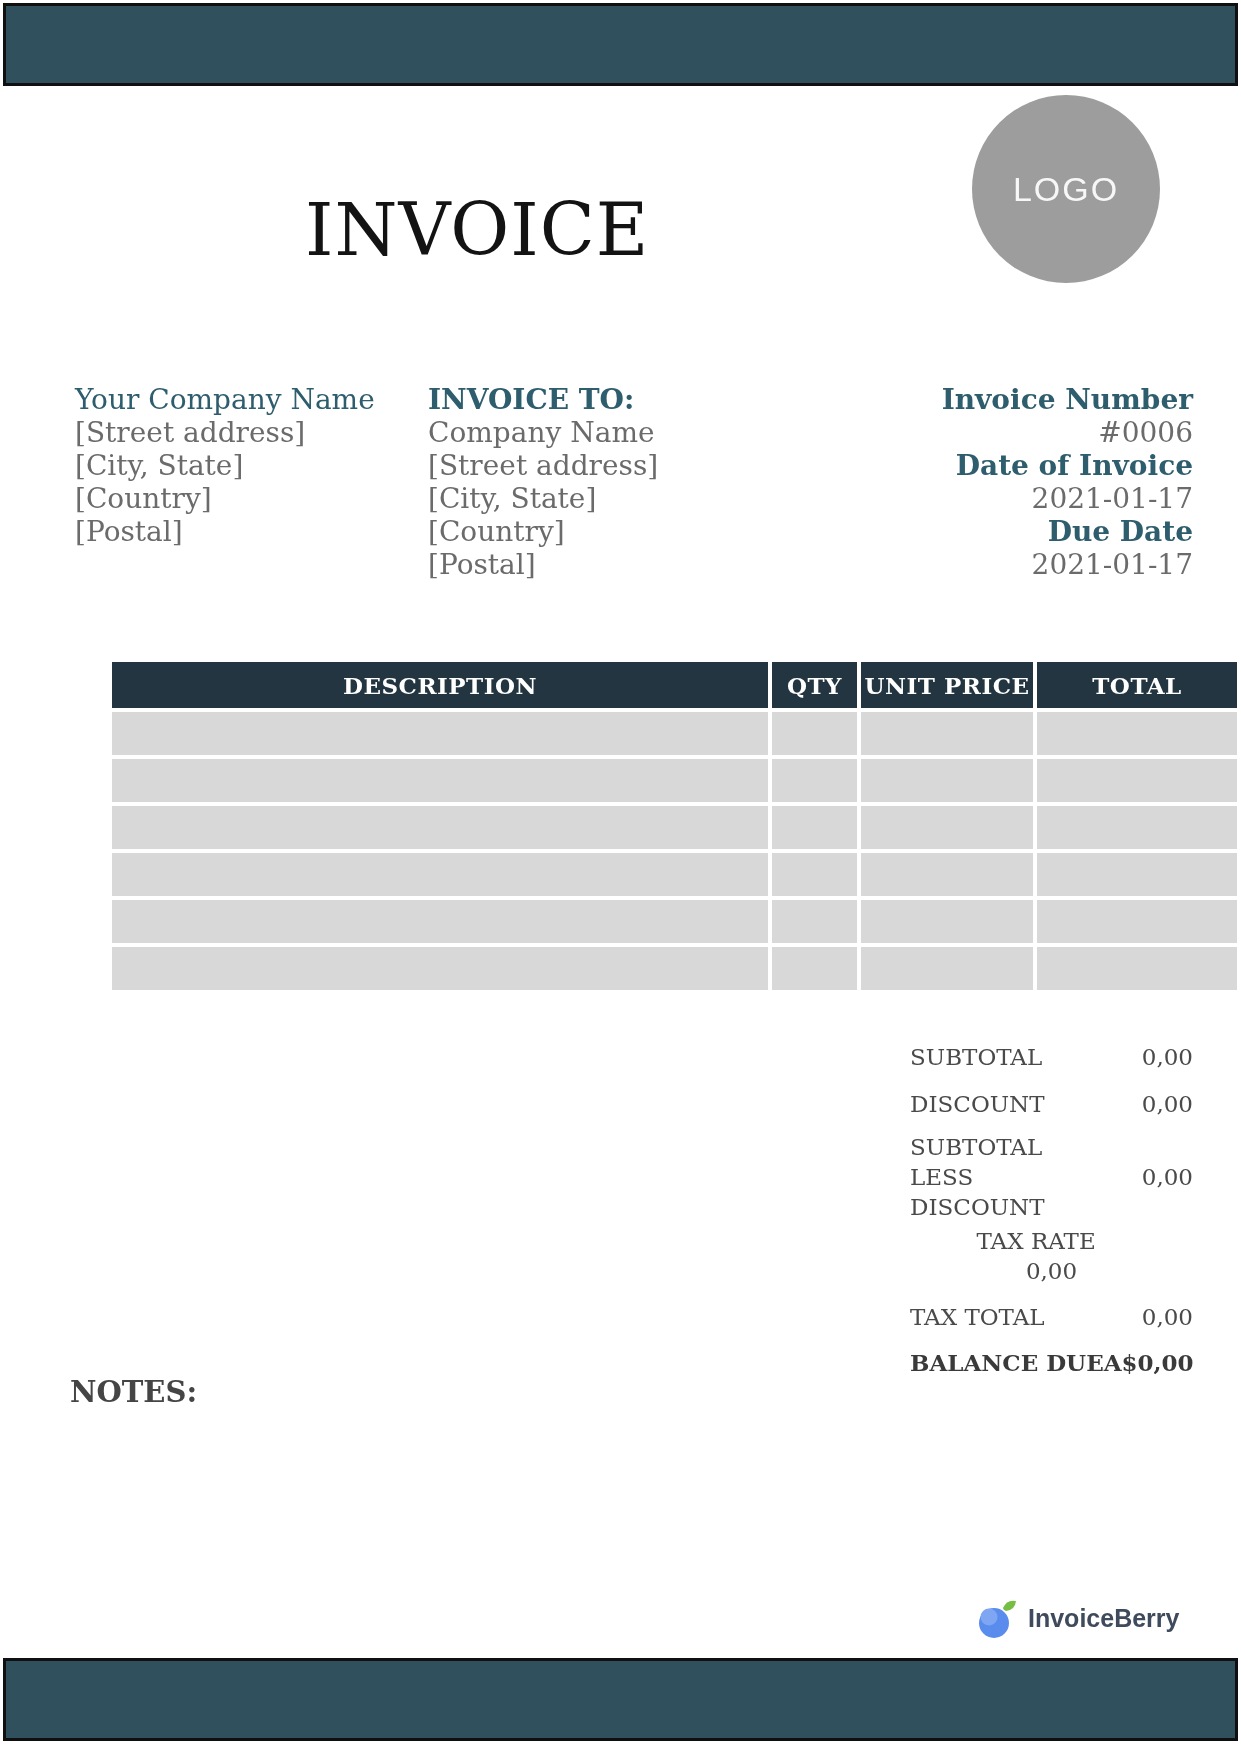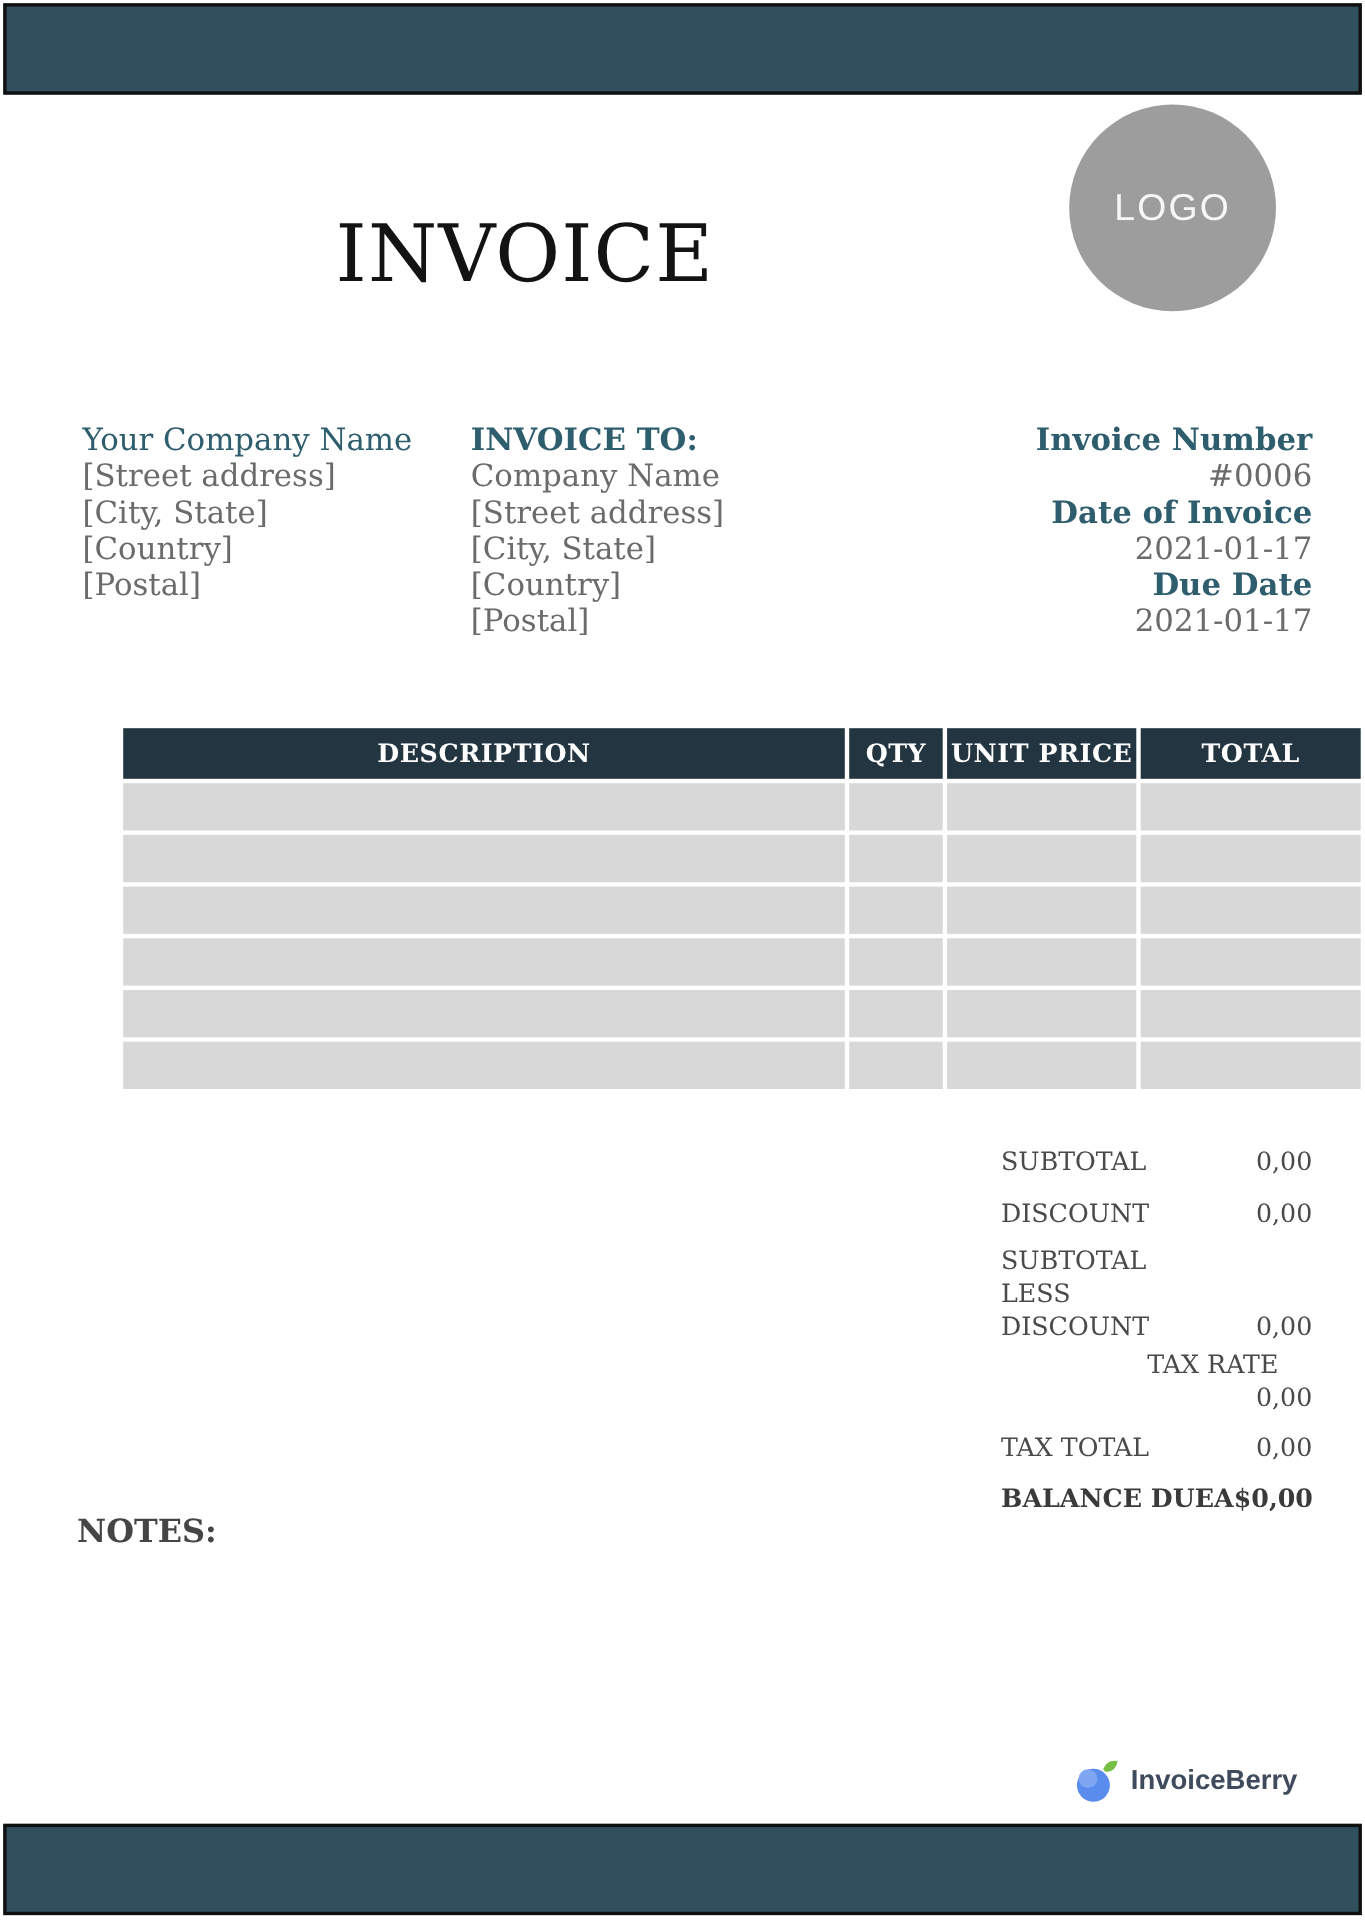--- a/index.html
+++ b/index.html
@@ -43,21 +43,21 @@
     display:grid;grid-template-columns:656px 85px 172px 200px;
     gap:4px;box-sizing:border-box;margin-left:44px;
   }
   .hcell{
     background:var(--table-header-teal,#223540);
     height:46px;display:flex;align-items:center;justify-content:center;
     color:#ffffff;font-size:23px;font-weight:bold;letter-spacing:0.5px;
   }
   .ccell{background:var(--row-gray,#D8D8D8);height:43px;}
   .totals{position:absolute;left:910px;width:283px;top:1042px;font-size:23px;color:var(--totals-gray,#4A4A4A);}
-  .total-row{display:flex;justify-content:space-between;align-items:flex-end;line-height:30px;}
+  .total-row{display:flex;justify-content:space-between;align-items:center;line-height:30px;}
   .total-row .tlabel{width:150px;}
   .total-row:nth-child(2){margin-top:17px;}
   .total-row:nth-child(3){margin-top:13px;}
   .total-row:nth-child(4){margin-top:4px;flex-direction:column;}
   .total-row:nth-child(5){margin-top:16px;}
   .total-row:nth-child(6){margin-top:16px;}
   .total-row.bold{font-weight:bold;color:#3a3a3a;}
   .total-row.bold .tlabel{white-space:nowrap;width:auto;}
   .section-label{
     position:absolute;left:70px;font-size:29px;font-weight:bold;color:#454545;line-height:34px;margin:0;

